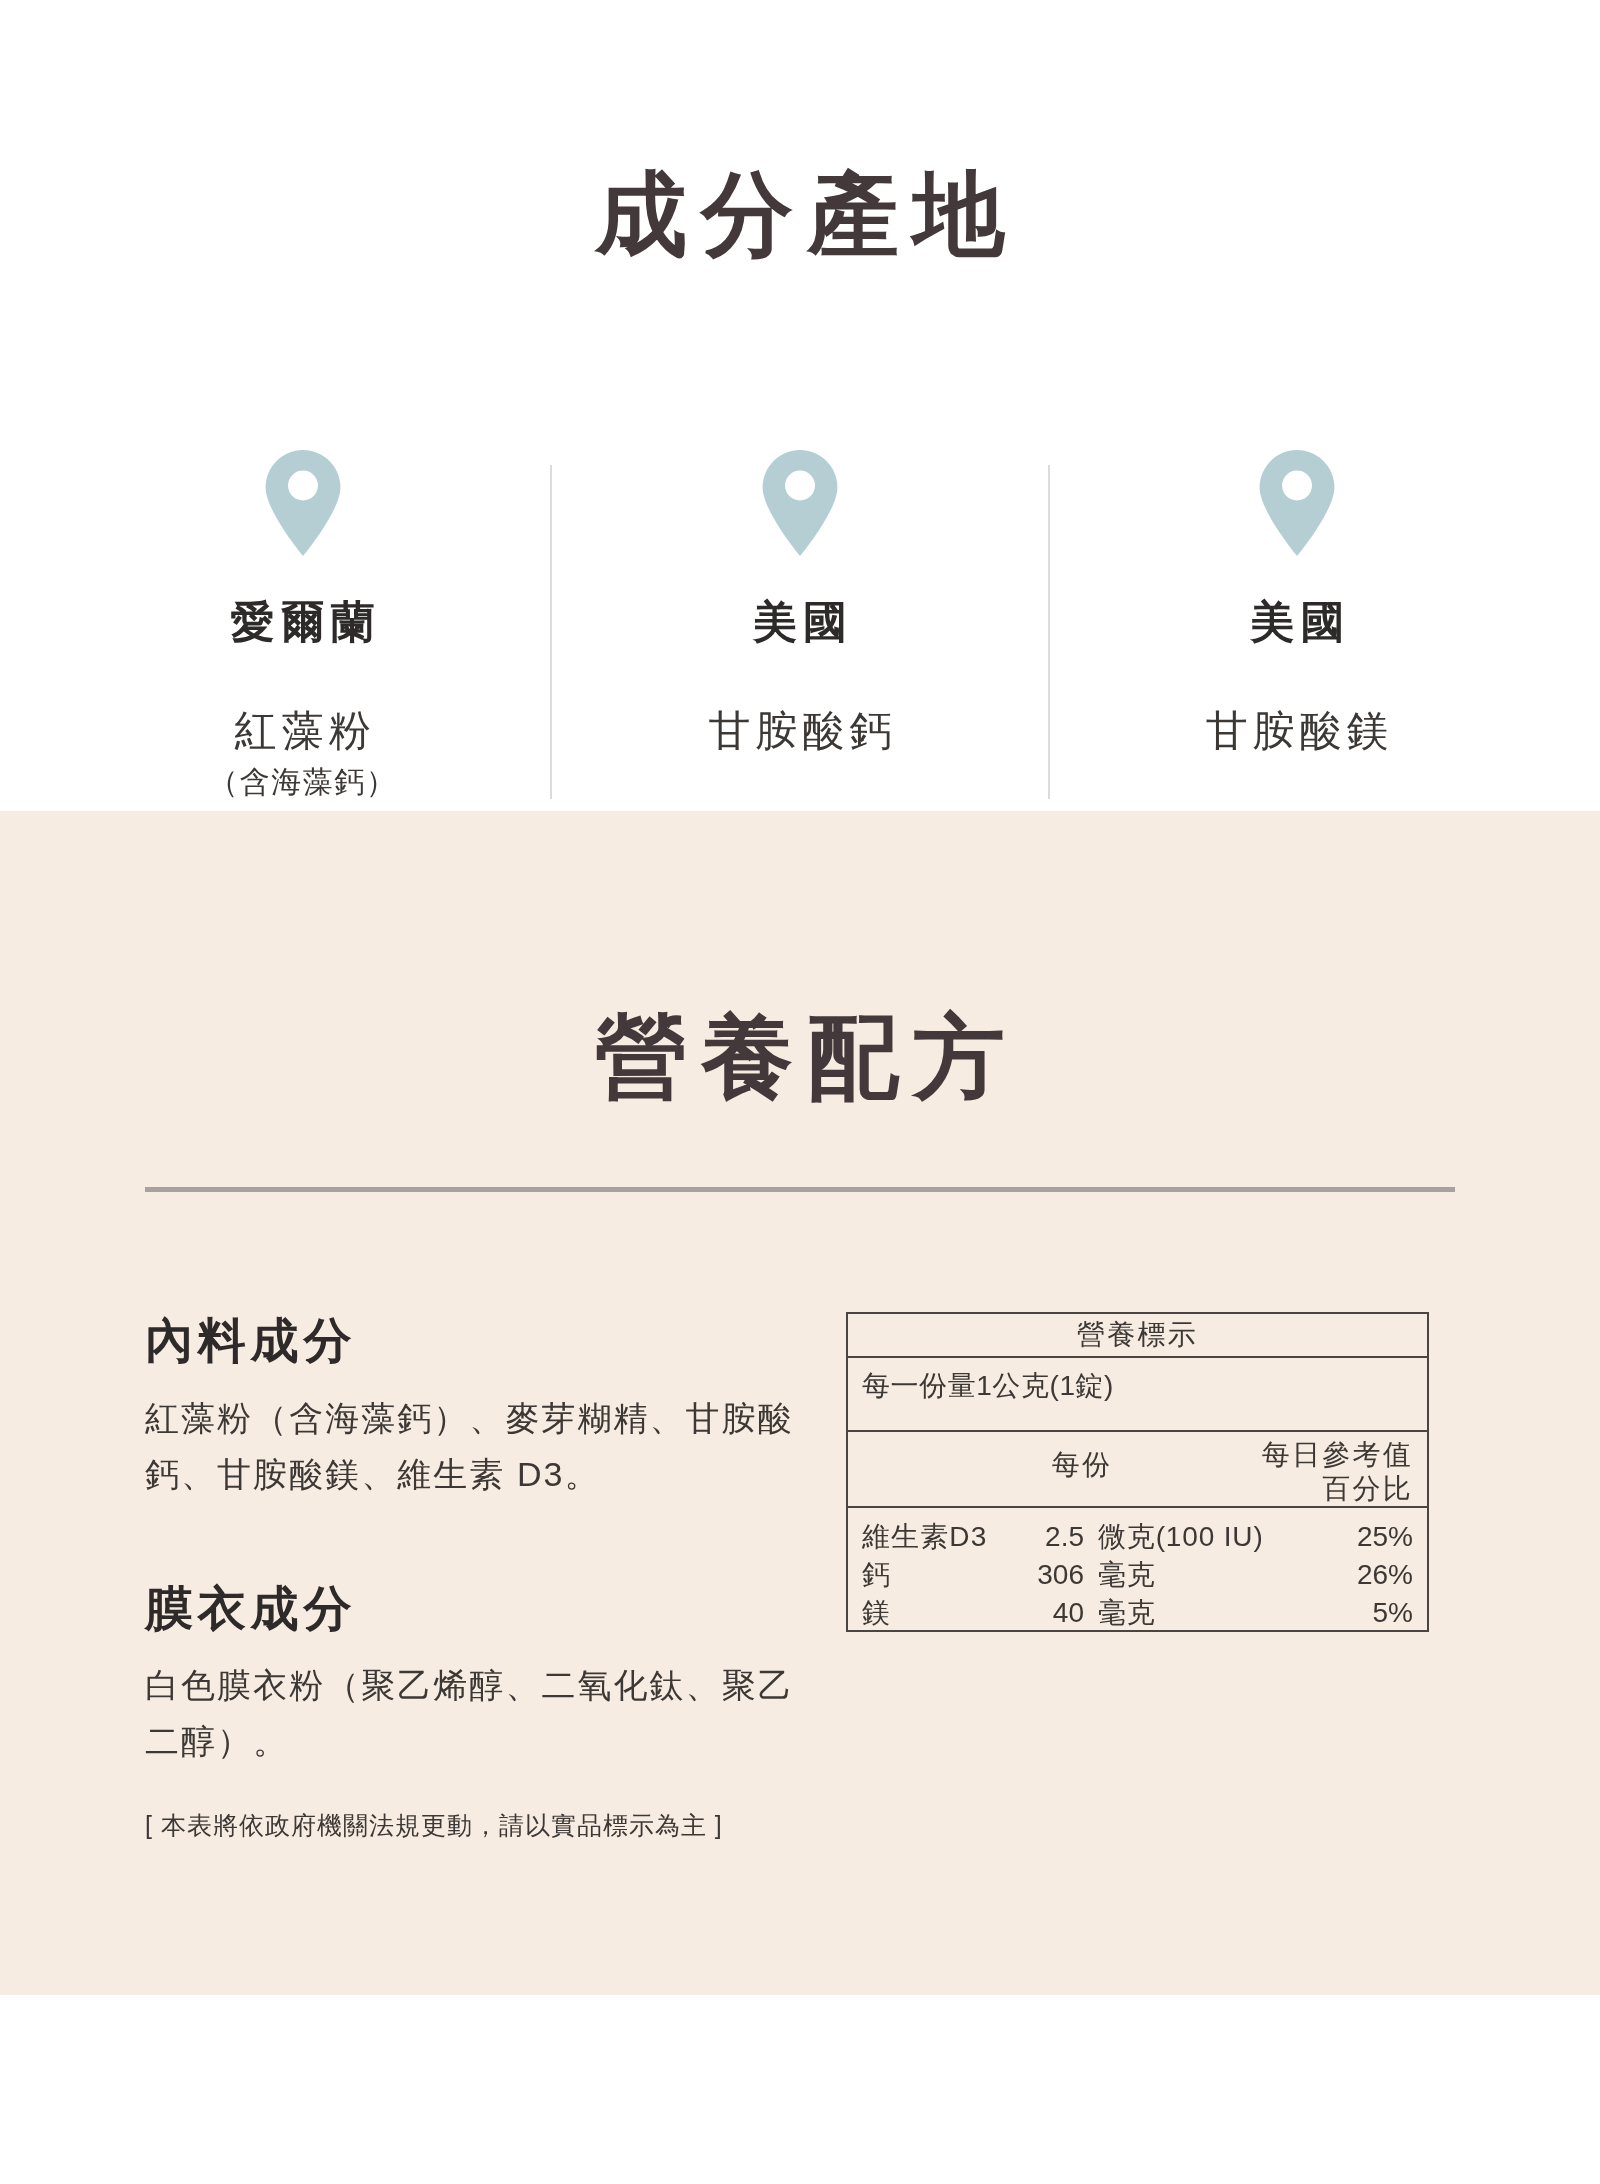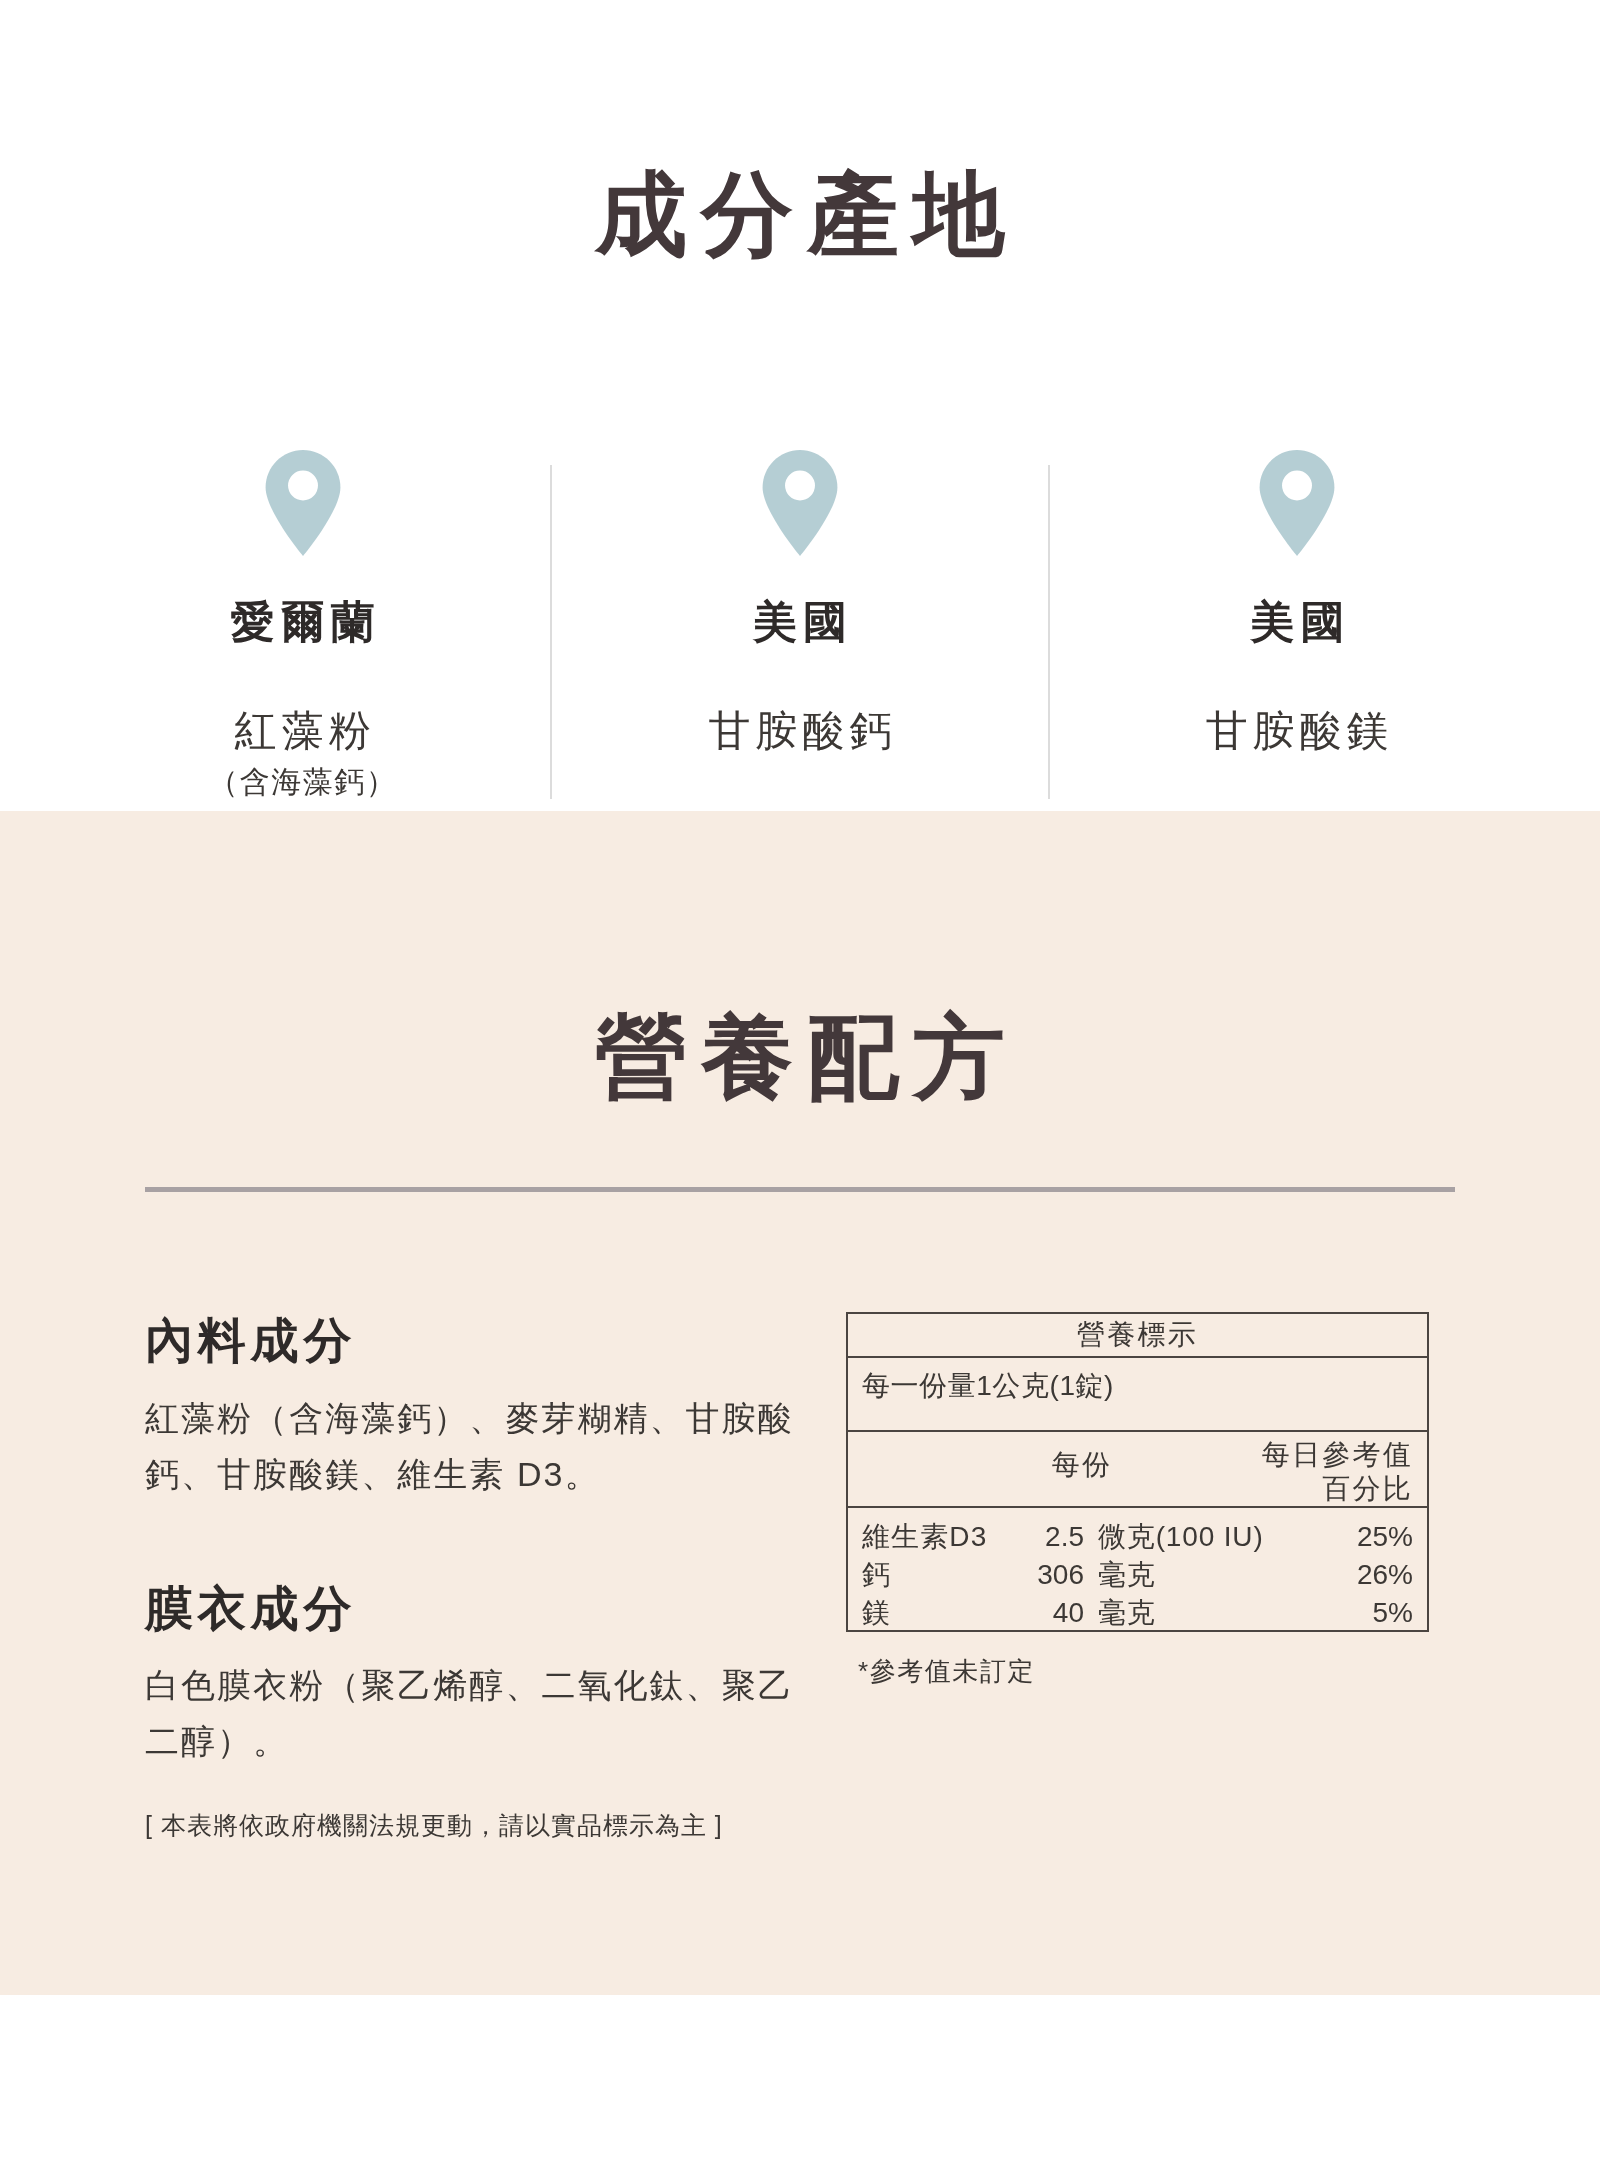--- a/index.html
+++ b/index.html
@@ -299,17 +299,16 @@
             <span class="nd-name">鎂</span>
             <span class="nd-num">40</span>
             <span></span>
             <span class="nd-unit">毫克</span>
             <span class="nd-dv"><span class="dv-num">5</span><span>%</span></span>
           </div>
 
         </div>
       </div>
 
-      <p class="table-footnote">*參考值未訂定</p>
     </div>
 
   </div>
 </section>
 
 </body></html>

